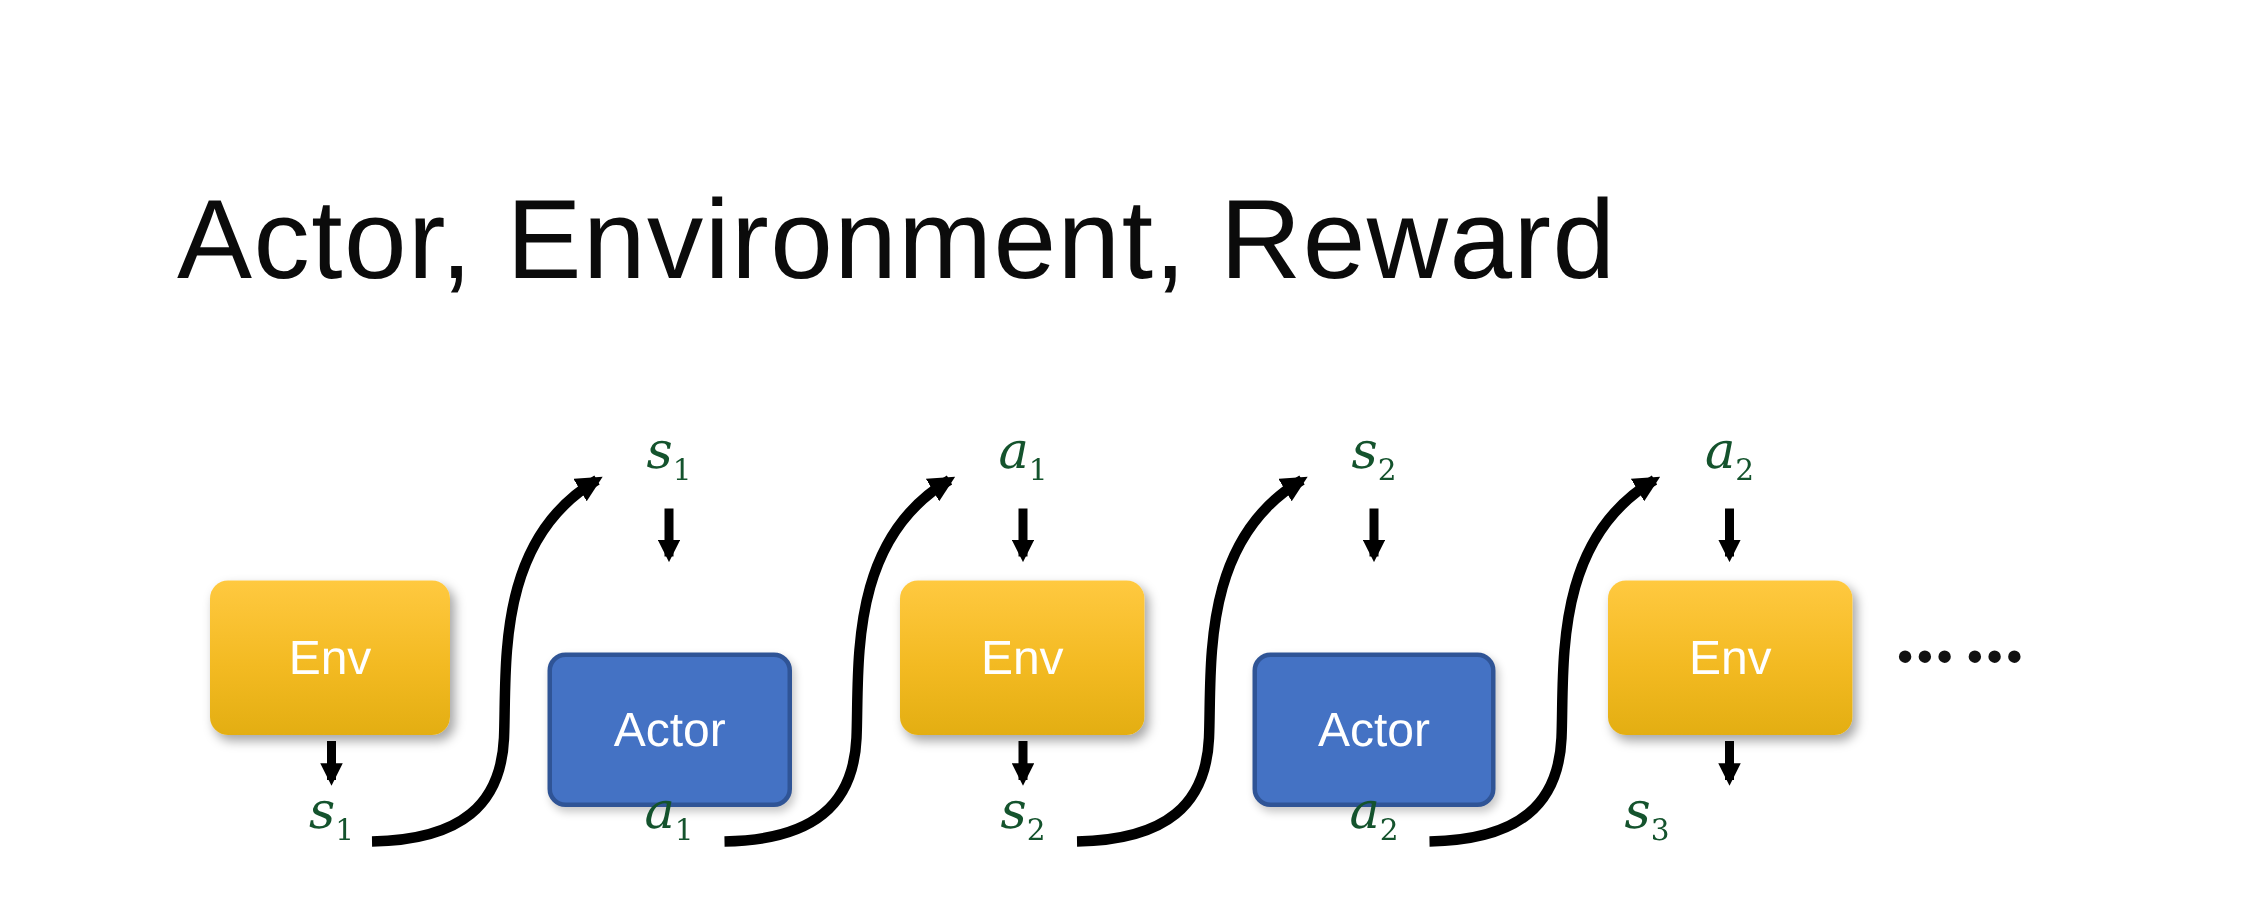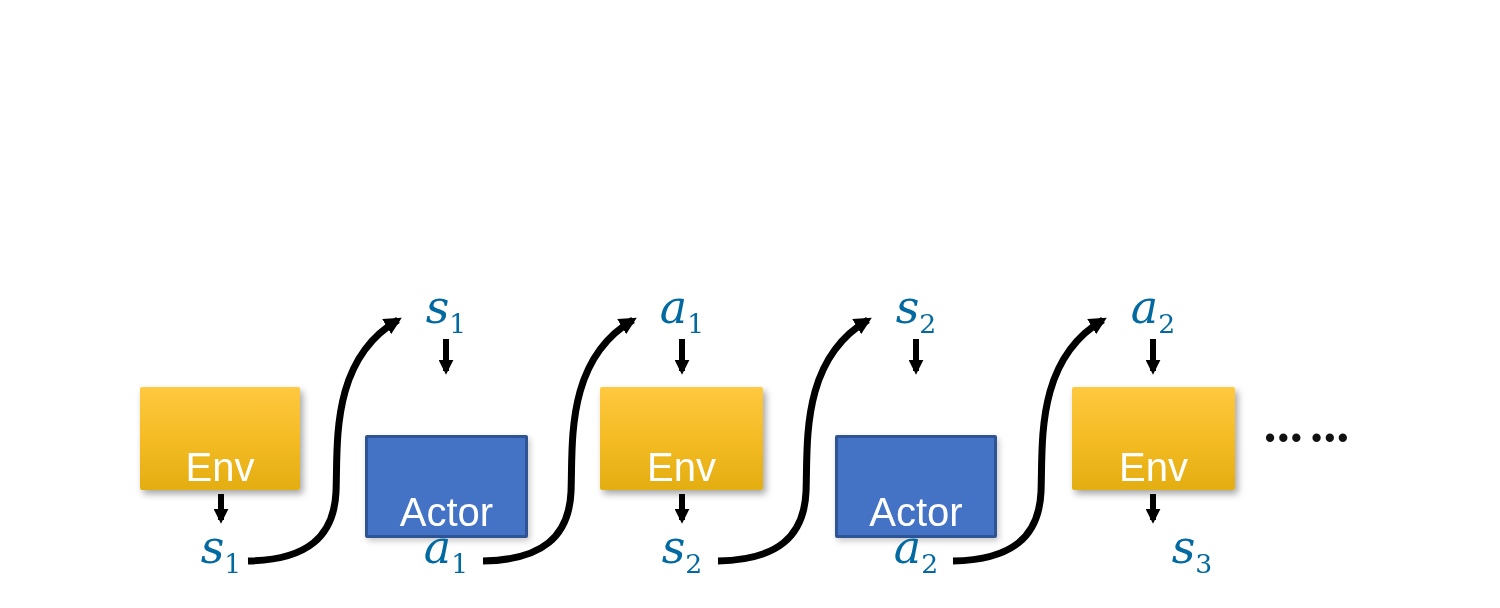--- a/index.html
+++ b/index.html
@@ -21,47 +21,47 @@
     letter-spacing: 1px;
     line-height: 1.0;
     color: #0b0b0b;
     white-space: nowrap;
   }
   .box {
     position: absolute;
     top: 387px;
     height: 103px;
     display: flex;
-    align-items: flex-end;
+    align-items: center;
     justify-content: center;
-    font-size: 40px;
+    font-size: 32px;
     color: #ffffff;
-    border-radius: 2px;
+    border-radius: 12px;
     box-sizing: border-box;
   }
   .box.env {
     background: linear-gradient(180deg,
       var(--env-fill-top, #FFC940) 0%,
       #F3BA22 55%,
       var(--env-fill-bottom, #E3AE12) 100%);
     box-shadow: 3px 4px 7px rgba(0,0,0,0.35);
   }
   .box.actor {
     background: var(--actor-fill, #4472C4);
     border: 3px solid var(--actor-border, #2F5496);
     box-shadow: 2px 3px 6px rgba(0,0,0,0.22);
     margin-top: 48px;
   }
   .flow-label {
     position: absolute;
     transform: translateX(-50%);
     font-family: "DejaVu Serif", serif;
-    font-size: 46px;
+    font-size: 34px;
     line-height: 1.0;
-    color: #0369a1;
+    color: #14532d;
     white-space: nowrap;
     text-align: center;
   }
   .flow-label .base {
     font-style: italic;
   }
   .flow-label sub {
     font-style: normal;
     font-size: 0.58em;
     line-height: 0;
@@ -87,20 +87,21 @@
   svg .arrow-stroke {
     stroke: var(--arrow, #000000);
     fill: none;
   }
 </style>
 </head>
 <body>
 
 <div class="slide">
 
+  <h1 class="slide-title" style="margin:0;">Actor, Environment, Reward</h1>
 
   <svg class="arrow-layer" width="1500" height="608" viewBox="0 0 1500 608">
     <defs>
       <marker id="ah" viewBox="0 0 10 10" refX="7.5" refY="5" markerWidth="2.5" markerHeight="2.5" orient="auto">
         <path d="M0,0 L10,5 L0,10 Z" fill="#000000"></path>
       </marker>
     </defs>
 
     <line class="arrow-stroke" x1="446" y1="339" x2="446" y2="371" stroke-width="6" marker-end="url(#ah)"></line>
     <line class="arrow-stroke" x1="682" y1="339" x2="682" y2="371" stroke-width="6" marker-end="url(#ah)"></line>
@@ -137,17 +138,17 @@
 
   <div class="flow-label top-row" style="left:446px;"><span class="base">s</span><sub>1</sub></div>
   <div class="flow-label top-row" style="left:682px;"><span class="base">a</span><sub>1</sub></div>
   <div class="flow-label top-row" style="left:916px;"><span class="base">s</span><sub>2</sub></div>
   <div class="flow-label top-row" style="left:1153px;"><span class="base">a</span><sub>2</sub></div>
 
   <div class="flow-label bottom-row" style="left:221px;"><span class="base">s</span><sub>1</sub></div>
   <div class="flow-label bottom-row" style="left:446px;"><span class="base">a</span><sub>1</sub></div>
   <div class="flow-label bottom-row" style="left:682px;"><span class="base">s</span><sub>2</sub></div>
   <div class="flow-label bottom-row" style="left:916px;"><span class="base">a</span><sub>2</sub></div>
-  <div class="flow-label bottom-row" style="left:1192px;"><span class="base">s</span><sub>3</sub></div>
+  <div class="flow-label bottom-row" style="left:1098px;"><span class="base">s</span><sub>3</sub></div>
 
   <div class="ellipsis">••• •••</div>
 
 </div>
 
 </body></html>

